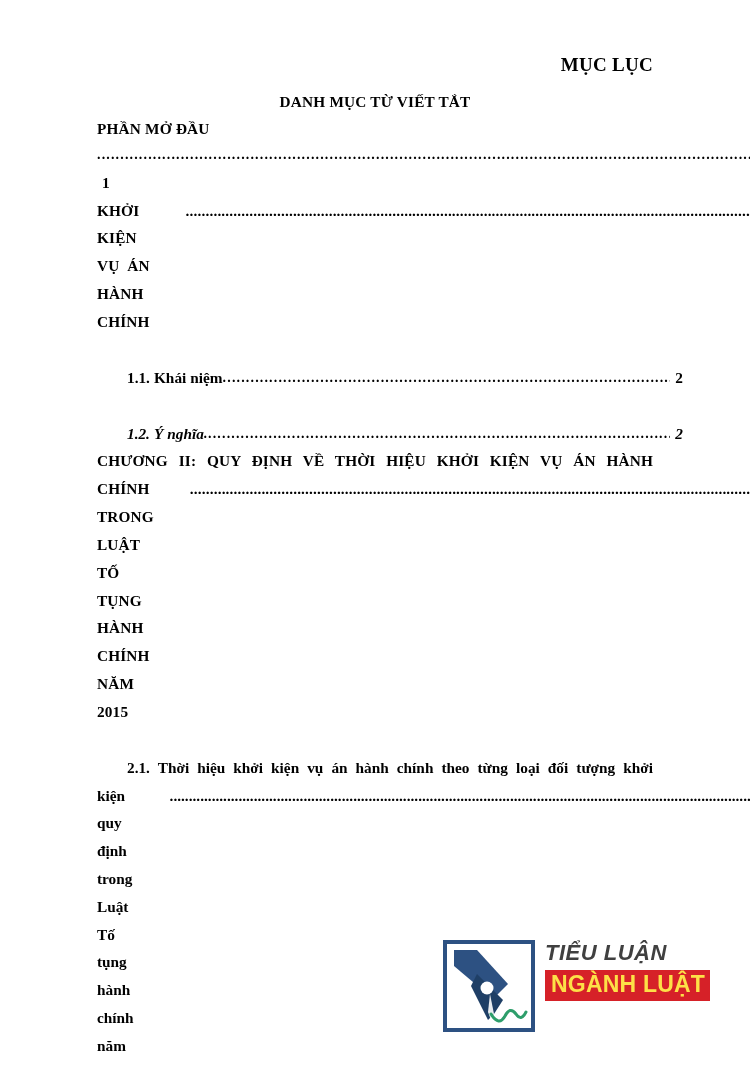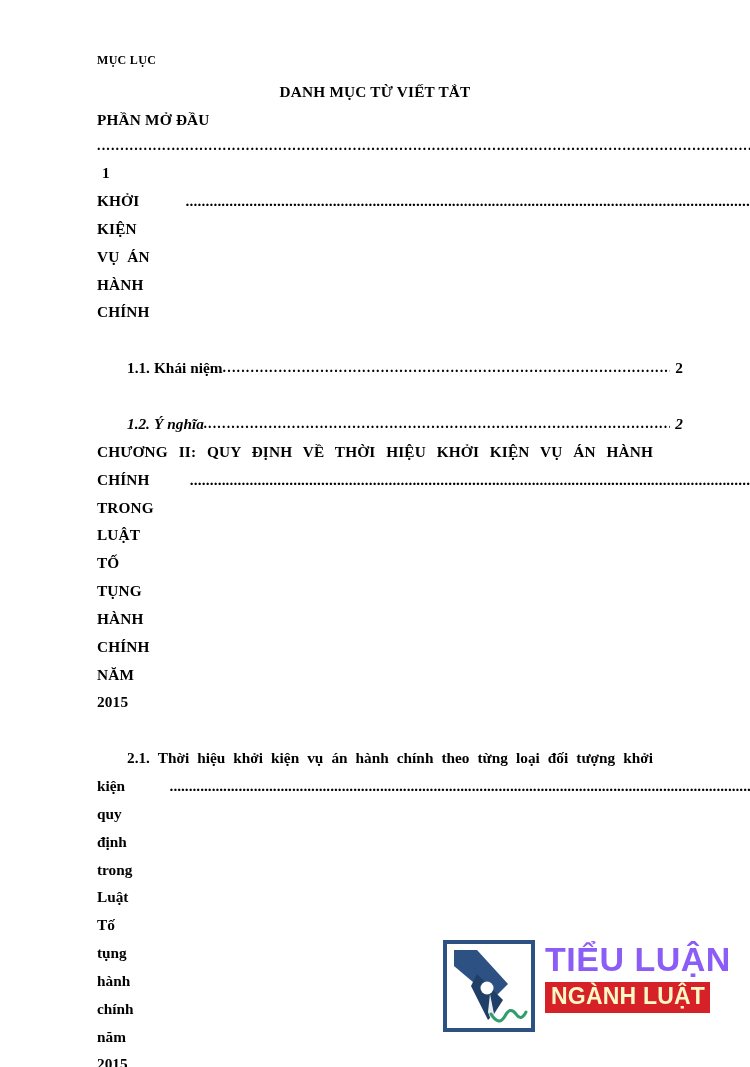--- a/index.html
+++ b/index.html
@@ -26,23 +26,23 @@
   }
 
   #toc {
     position: absolute;
     left: 97px;
     top: 52px;
     width: 556px;
   }
 
   .doc-title {
-    text-align: left;
-    font-weight: bold;
-    font-size: 12px;
+    text-align: right;
+    font-weight: bold;
+    font-size: 19px;
     letter-spacing: .3px;
     margin: 0 0 10px 0;
     line-height: 1.35;
   }
 
   
   .entry {
     position: relative;
     font-size: 15.3px;
     font-weight: bold;
@@ -136,38 +136,39 @@
   #logo-nib { position: absolute; left: 0; top: 0; }
   #logo-wordmark {
     position: absolute;
     left: 102px;
     top: 6px;
     width: 170px;
   }
   .brand-top {
     font-family: "Liberation Sans", "DejaVu Sans", sans-serif;
     font-weight: bold;
-    font-size: 34px;
+    font-size: 22px;
     line-height: 1;
-    color: #8b5cf6;
+    color: #404040;
     letter-spacing: .5px;
     white-space: nowrap;
+    font-style: italic;
   }
   .brand-bottom-wrap {
     margin-top: 6px;
     background: #d62128;
     display: inline-block;
     padding: 3px 5px 5px 6px;
   }
   .brand-bottom {
     font-family: "Liberation Sans", "DejaVu Sans", sans-serif;
     font-weight: bold;
     font-size: 23px;
     line-height: 1;
-    color: #fef9c3;
+    color: #fde047;
     letter-spacing: .2px;
     white-space: nowrap;
   }
 </style>
 </head>
 <body>
 
 <div id="page">
 
   <div id="toc">

